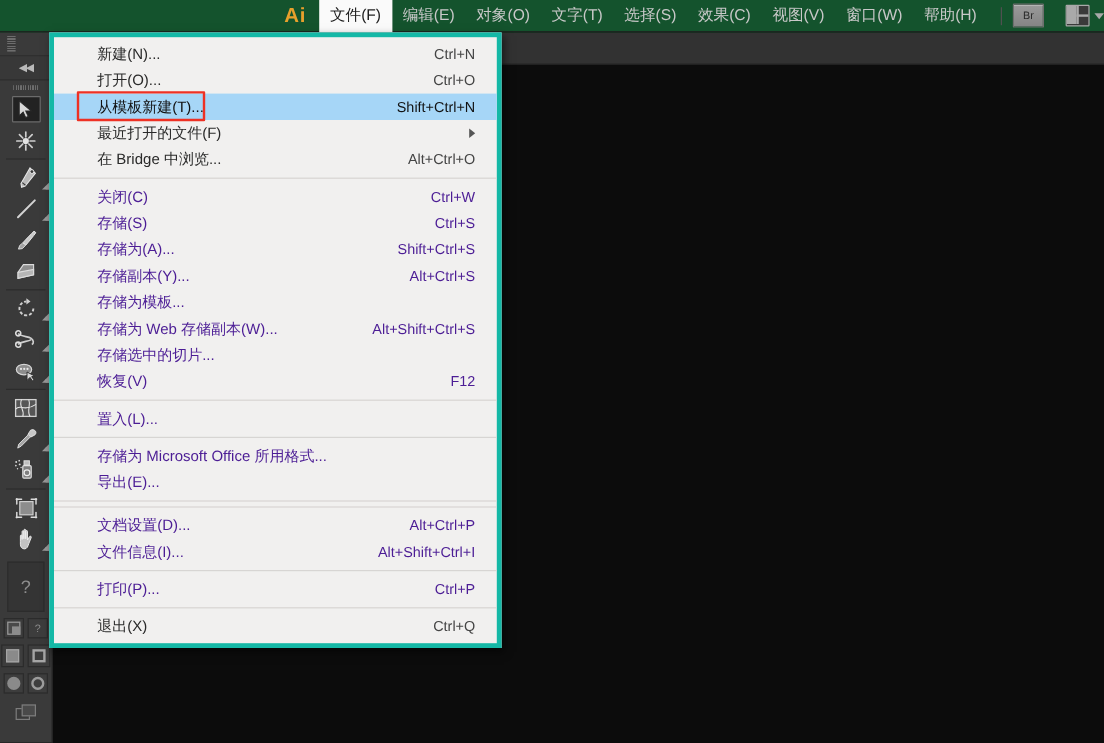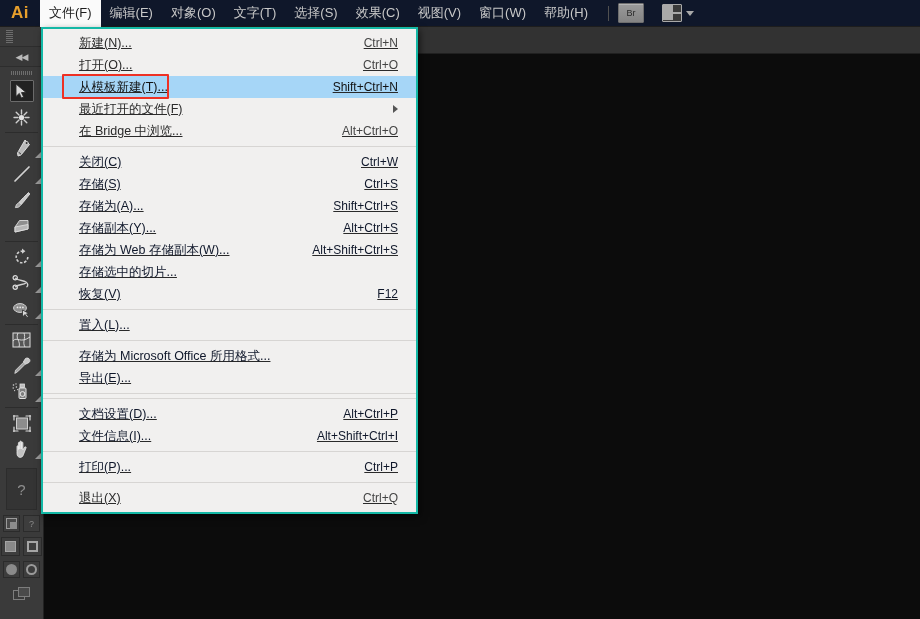--- a/index.html
+++ b/index.html
@@ -7,22 +7,23 @@
     width:920px; height:619px; overflow:hidden;
     background:#0c0c0c;
     font-family:"Liberation Sans","DejaVu Sans",sans-serif;
     -webkit-font-smoothing:antialiased;
   }
   #app{ position:relative; width:920px; height:619px; background:#0c0c0c; }
 
   
   .menubar{
     position:absolute; left:0; top:0; width:920px; height:27px;
-    background:#0f172a; display:flex; align-items:center;
+    background:#14532d; display:flex; align-items:center;
     border-bottom:1px solid #1d1d1d;
+    justify-content:flex-end;
   }
   .ai-logo{
     width:40px; height:27px; display:flex; align-items:center; justify-content:center;
     color:#e8a02c; font-size:17px; font-weight:bold; letter-spacing:.5px;
     font-family:"Liberation Sans",sans-serif;
   }
   .menu-item{
     height:27px; padding:0 9px; display:flex; align-items:center;
     color:#c8c8c8; font-size:13px; white-space:nowrap; cursor:default;
   }
@@ -133,31 +134,31 @@
   }
   .tb-bottom-sq i{
     position:absolute; width:12px;height:10px;border:1px solid #7d7d7d;
   }
   .tb-bottom-sq i:nth-child(1){ left:0; top:3px; background:#3a3a3a; }
   .tb-bottom-sq i:nth-child(2){ left:5px; top:0; background:#4a4a4a; }
 
   
   .dropdown{
     position:absolute; left:41px; top:27px; width:377px;
-    background:#f1f0ef; border:2px solid #14b8a6;
+    background:#f1f0ef; border:4px solid #14b8a6;
     box-shadow:2px 3px 7px rgba(0,0,0,.55);
-    padding:3px 0; font-size:12.5px; color:#2a2a2a; z-index:50;text-decoration:underline;
+    padding:3px 0; font-size:12.5px; color:#2a2a2a; z-index:50;
   }
   .mrow{
     position:relative; height:22px; display:flex; align-items:center;
     padding:0 18px 0 36px; white-space:nowrap; cursor:default;
   }
   .mrow .lbl{ flex:0 0 auto; }
   .mrow .sc{ margin-left:auto; font-size:12px; color:#444; }
-  .mrow.disabled .lbl, .mrow.disabled .sc{ color:#0f172a; }
+  .mrow.disabled .lbl, .mrow.disabled .sc{ color:#4c1d95; }
   .mrow.sel{ background:#a6d6f7; }
   .mrow.sel .lbl, .mrow.sel .sc{ color:#121212; }
   .mrow .arrow{
     margin-left:auto; width:0;height:0;
     border-top:4px solid transparent; border-bottom:4px solid transparent;
     border-left:5px solid #555;
   }
   .mrow.disabled .arrow{ border-left-color:#b4b2b0; }
   .msep{ height:1px; background:#d7d5d3; margin:4px 0 4px 0; }
   .hl-box{
@@ -475,20 +476,24 @@
     </div>
     <div class="mrow disabled">
       <span class="lbl">存储为(A)...</span>
       <span class="sc">Shift+Ctrl+S</span>
     </div>
     <div class="mrow disabled">
       <span class="lbl">存储副本(Y)...</span>
       <span class="sc">Alt+Ctrl+S</span>
     </div>
     <div class="mrow disabled">
+      <span class="lbl">存储为模板...</span>
+      <span class="sc"></span>
+    </div>
+    <div class="mrow disabled">
       <span class="lbl">存储为 Web 存储副本(W)...</span>
       <span class="sc">Alt+Shift+Ctrl+S</span>
     </div>
     <div class="mrow disabled">
       <span class="lbl">存储选中的切片...</span>
       <span class="sc"></span>
     </div>
     <div class="mrow disabled">
       <span class="lbl">恢复(V)</span>
       <span class="sc">F12</span>

